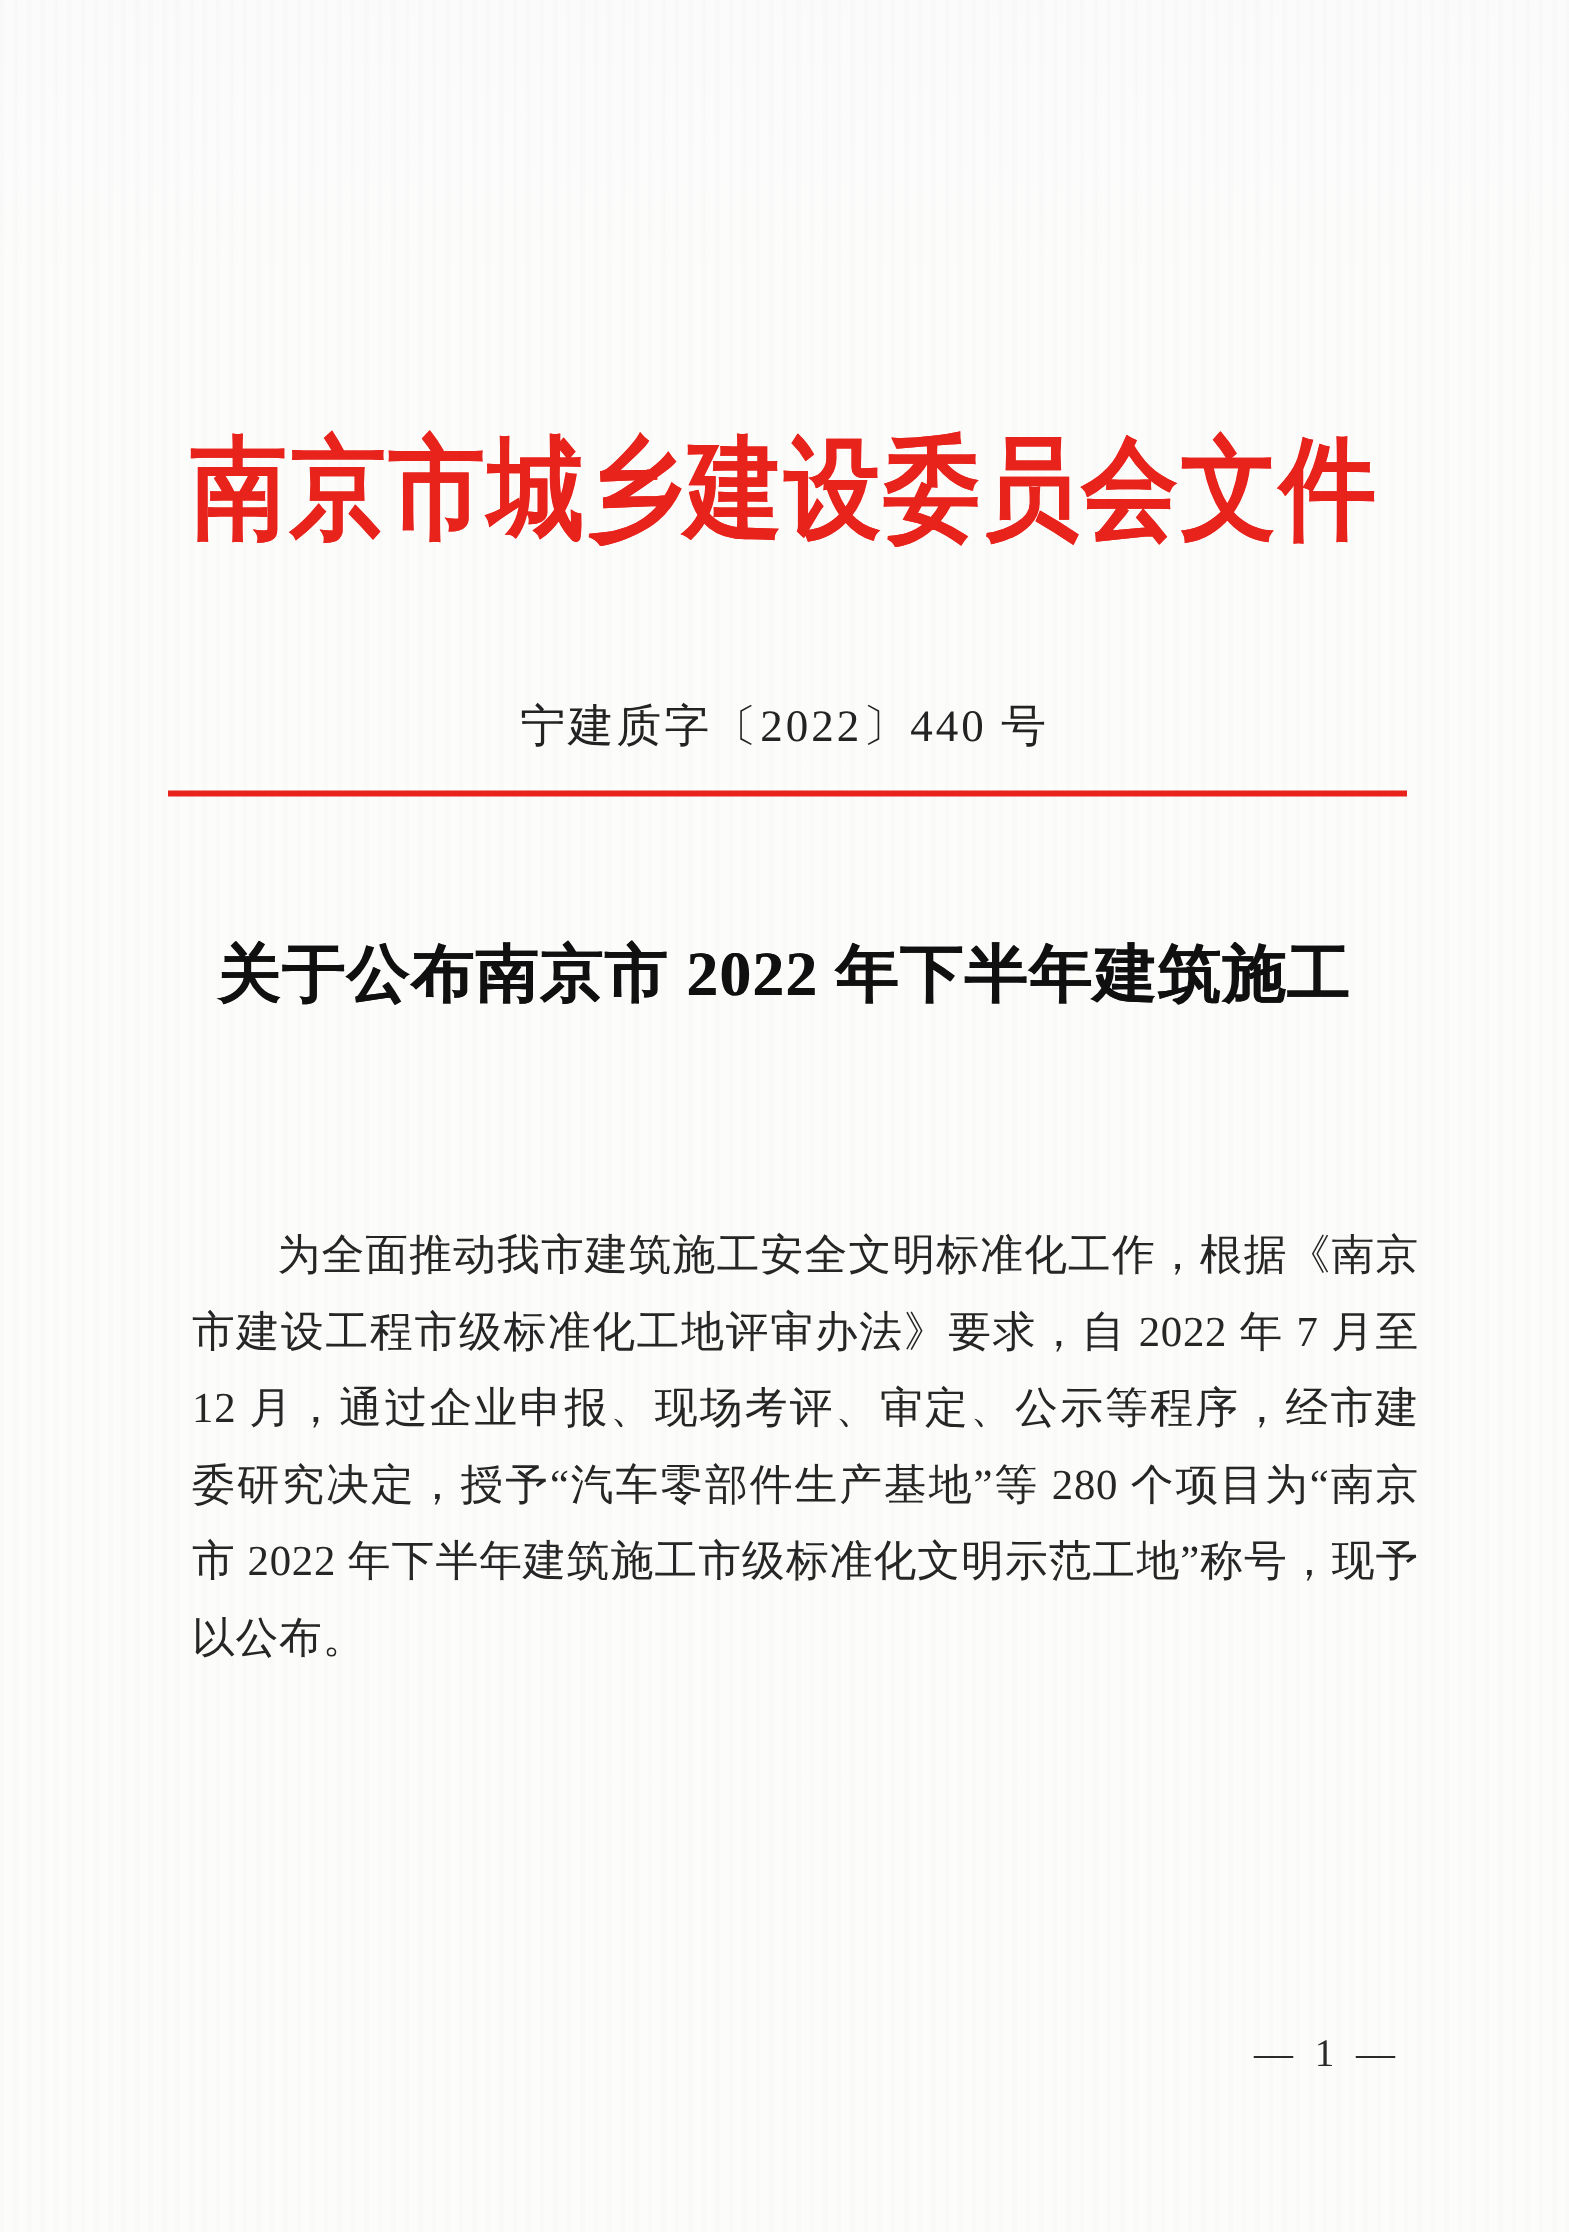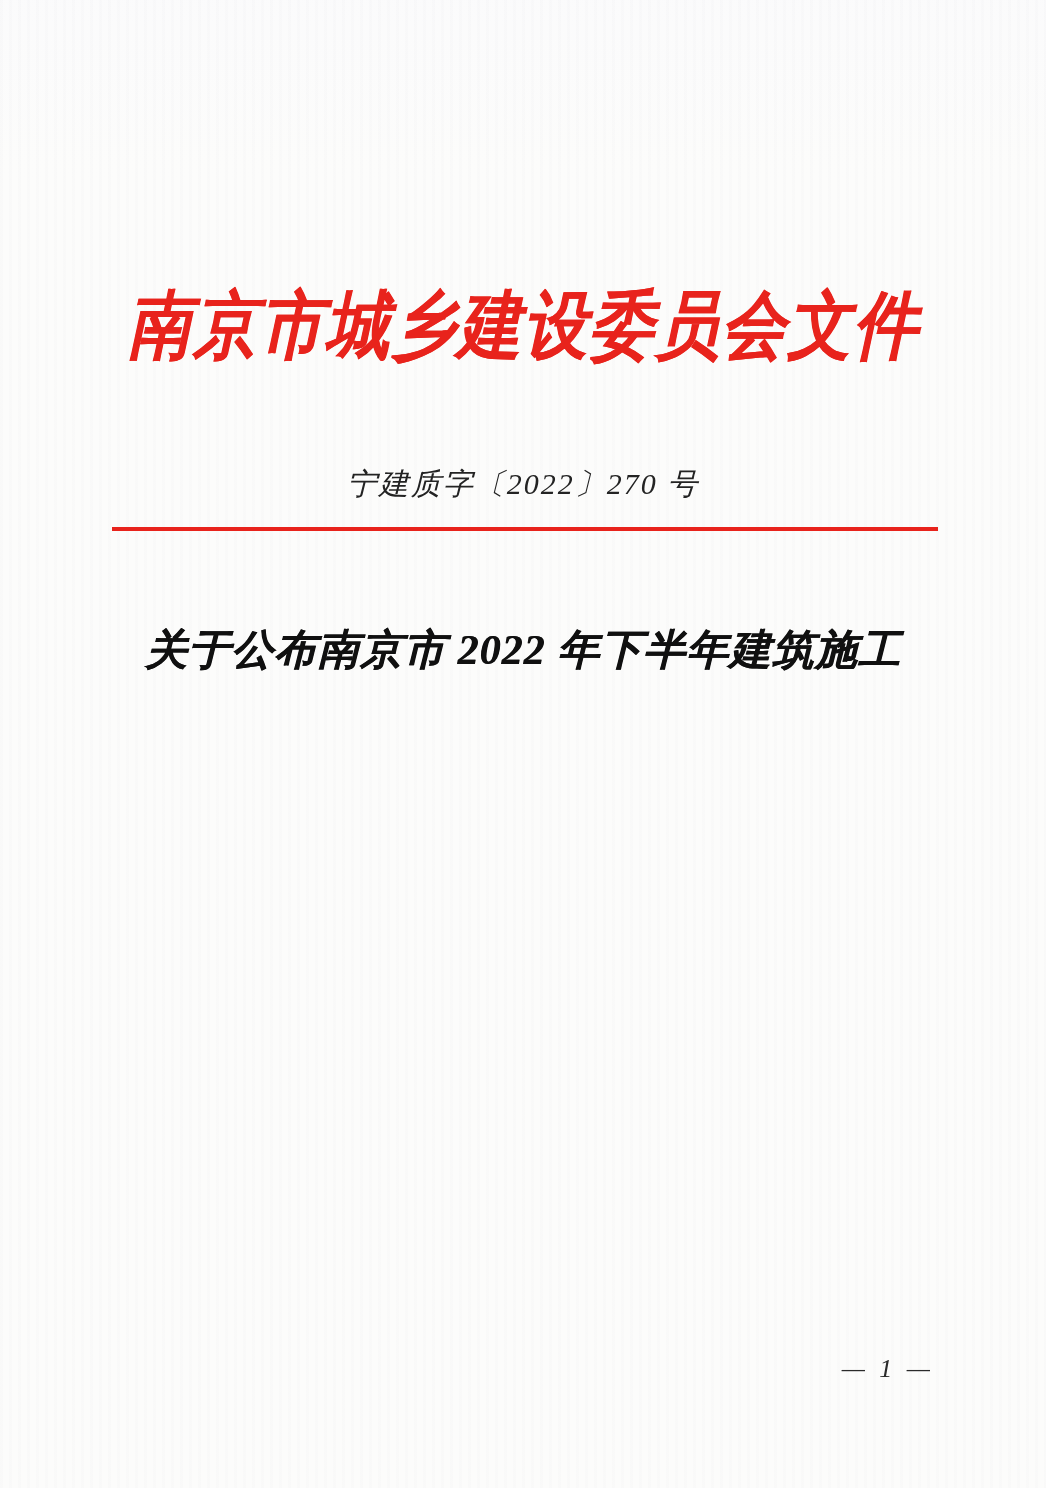--- a/index.html
+++ b/index.html
@@ -17,21 +17,20 @@
     height: 1488px;
     background-color: var(--paper);
     
     background-image:
       repeating-linear-gradient(90deg,
         rgba(120,120,140,0.018) 0px, rgba(120,120,140,0.018) 3px,
         rgba(0,0,0,0) 3px, rgba(0,0,0,0) 9px),
       linear-gradient(180deg, rgba(250,250,252,0.6), rgba(0,0,0,0) 12%);
     color: var(--ink);
     overflow: hidden;
-    font-style: italic;
   }
 
   .letterhead-title {
     position: absolute;
     top: 276px;
     left: 0;
     width: 100%;
     text-align: center;
     font-size: 64px;
     font-weight: bold;
@@ -103,26 +102,27 @@
     white-space: nowrap;
   }
 </style>
 </head>
 <body>
 
 <div class="page" data-name="document-page">
 
   <div class="letterhead-title" data-name="letterhead-issuer-title">南京市城乡建设委员会文件</div>
 
-  <div class="doc-number" data-name="document-number">宁建质字〔2022〕270 号</div>
+  <div class="doc-number" data-name="document-number">宁建质字〔2022〕440 号</div>
 
   <div class="red-divider" data-name="letterhead-divider-rule"></div>
 
   <div class="notice-title" data-name="notice-title">
     <div data-name="notice-title-line-1">关于公布南京市 2022 年下半年建筑施工</div>
   </div>
 
   <div class="body-block" data-name="notice-body">
+    <p data-name="body-paragraph">为全面推动我市建筑施工安全文明标准化工作，根据《南京市建设工程市级标准化工地评审办法》要求，自 2022 年 7 月至 12 月，通过企业申报、现场考评、审定、公示等程序，经市建委研究决定，授予“汽车零部件生产基地”等 280 个项目为“南京市 2022 年下半年建筑施工市级标准化文明示范工地”称号，现予以公布。</p>
   </div>
 
   <div class="page-number" data-name="page-number">— 1 —</div>
 
 </div>
 
 </body></html>

